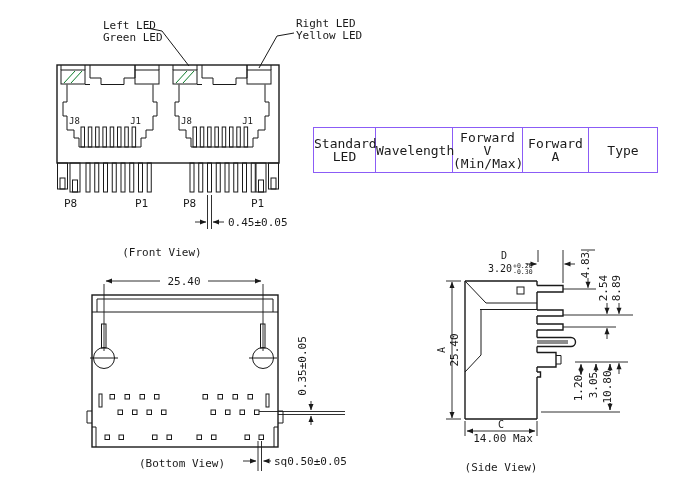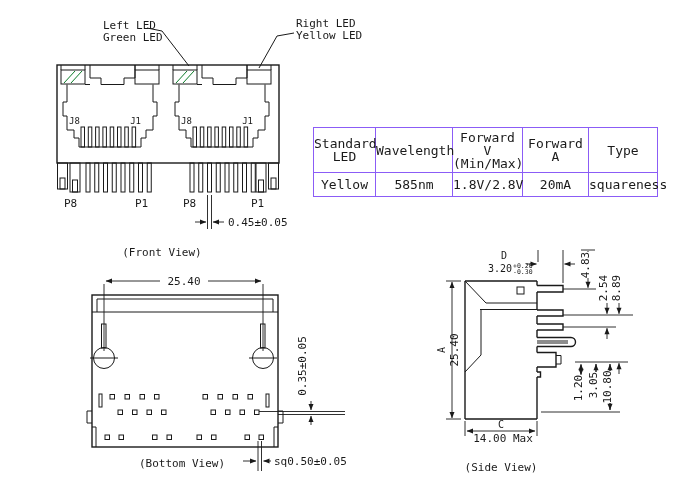--- a/index.html
+++ b/index.html
@@ -303,22 +303,15 @@
     <th>Standard
 LED</th>
     <th>Wavelength</th>
     <th>Forward
 V
 (Min/Max)</th>
     <th>Forward
 A</th>
     <th>Type</th>
   </tr>
-  <tr class="row">
-    <td>Yellow</td>
-    <td>585nm</td>
-    <td>1.8V/2.8V</td>
-    <td>20mA</td>
-    <td>squareness</td>
-  </tr>
 </tbody>
     </table>
 </div>
 
 </body></html>

